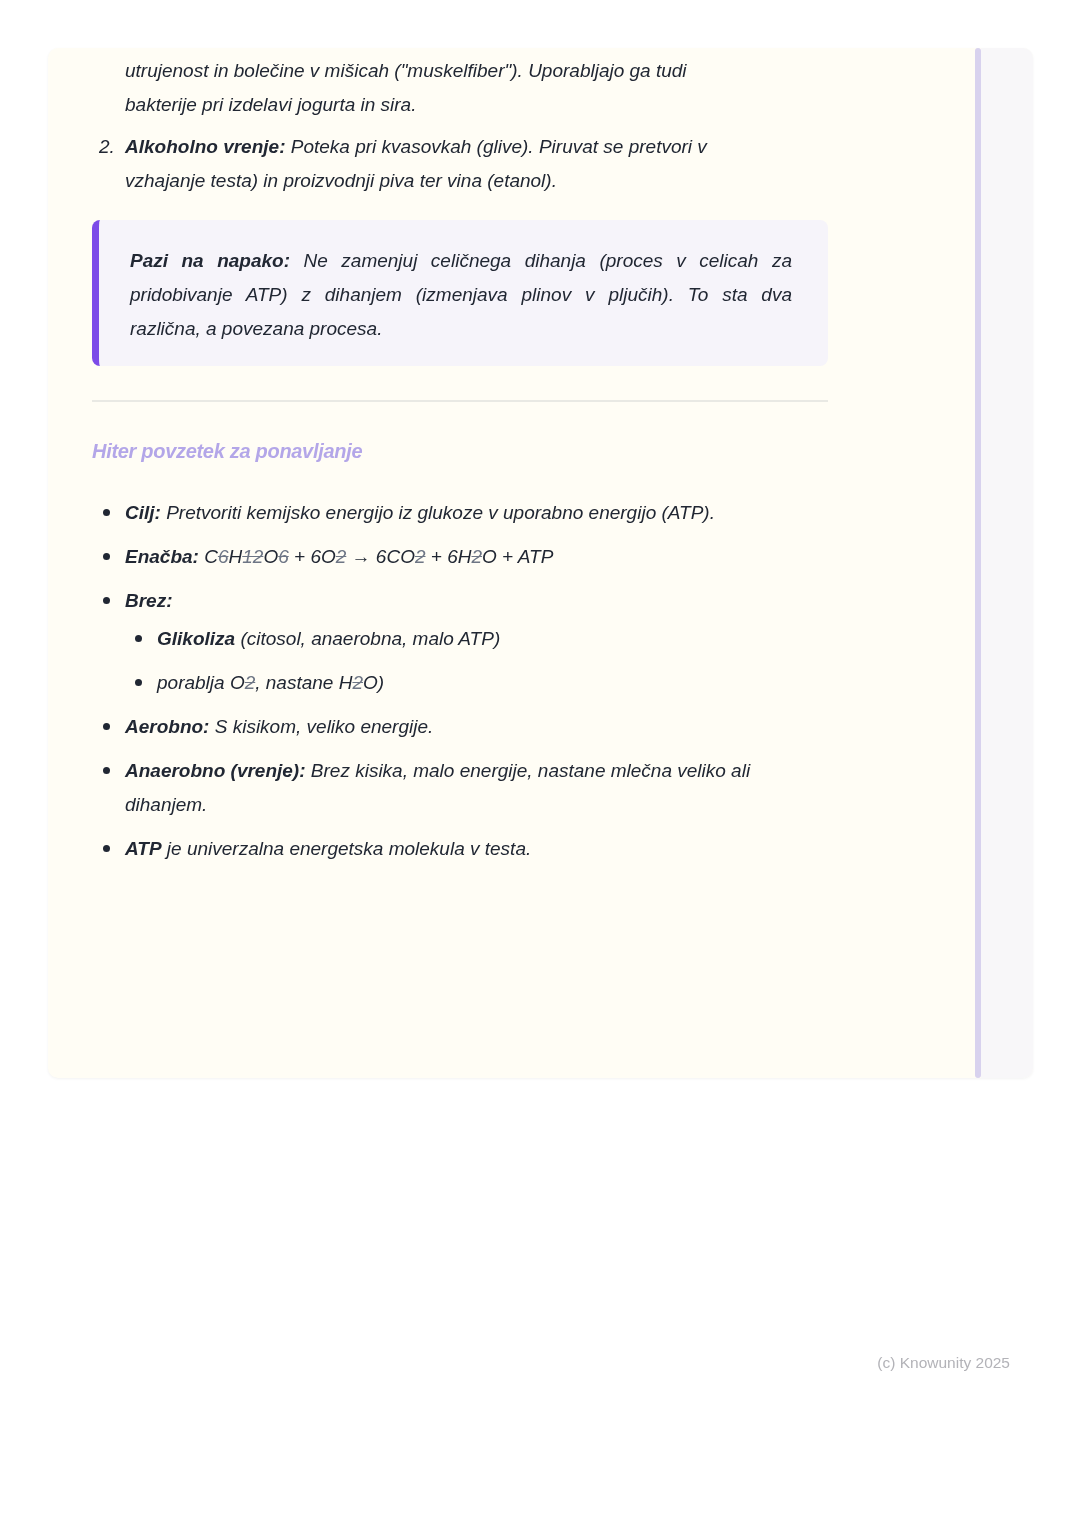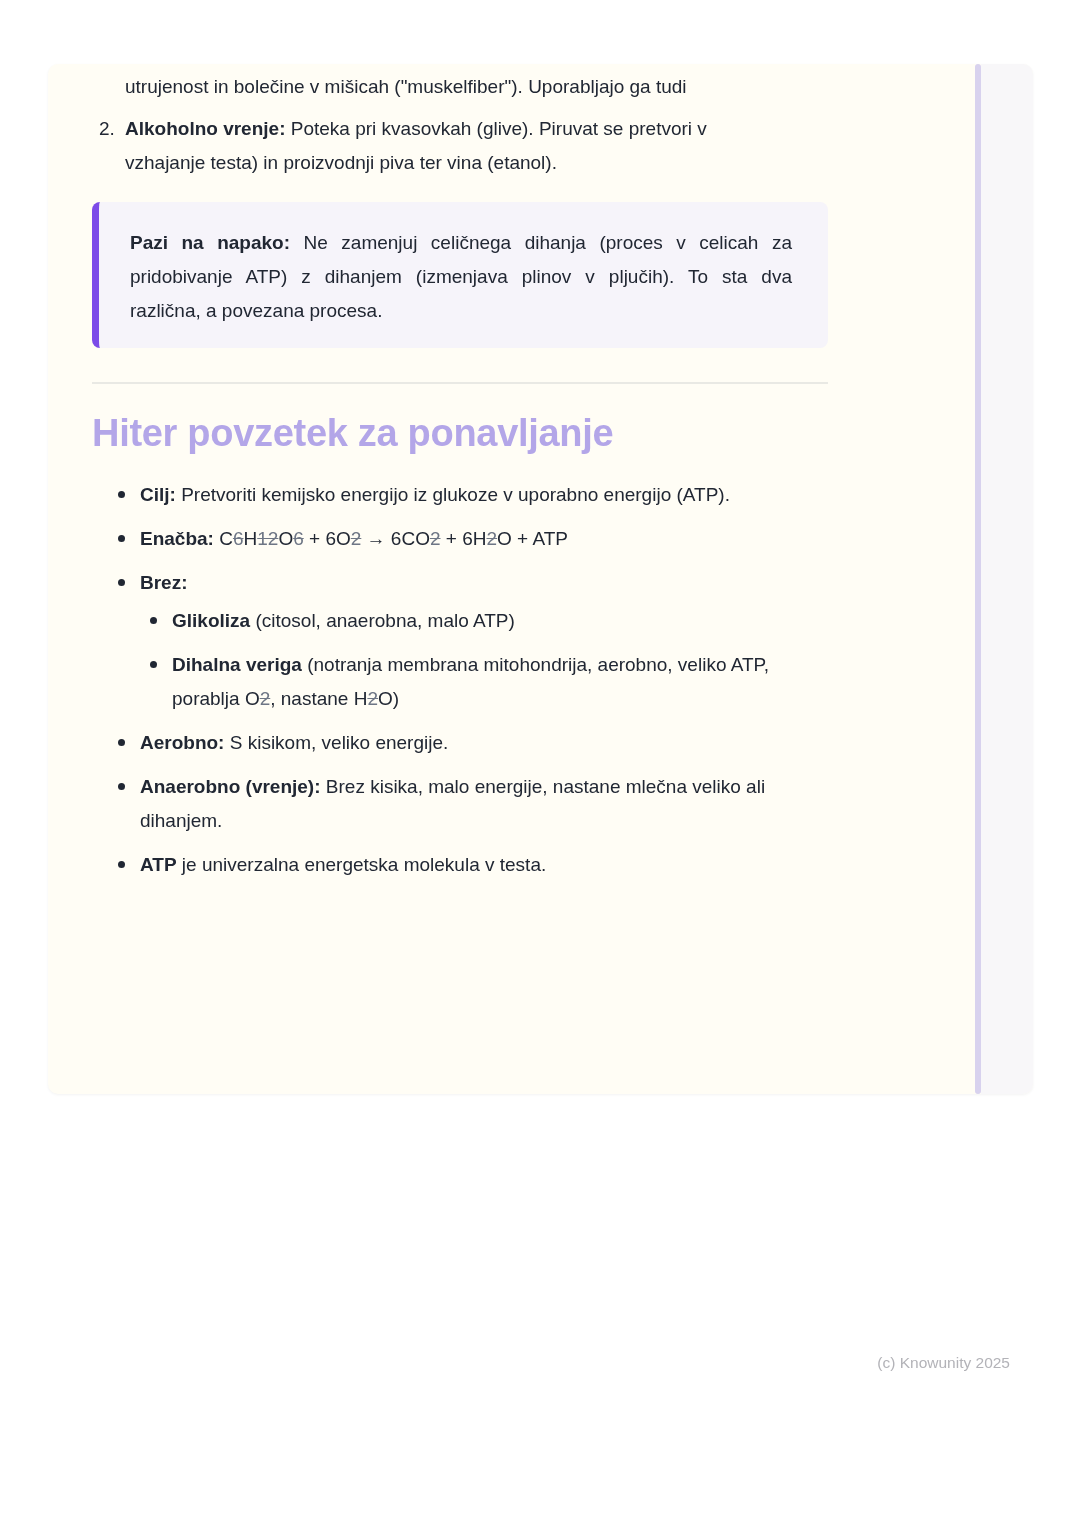--- a/index.html
+++ b/index.html
@@ -13,23 +13,24 @@
     --footer:#B3B3B8;
     --edge-line:#D8D2EE;
     --strip:#F8F7F9;
   }
   html,body{margin:0;padding:0;background:#ffffff;}
   #canvas{
     position:relative;width:1080px;height:1528px;background:#ffffff;overflow:hidden;
     font-family:"Liberation Sans","DejaVu Sans",sans-serif;color:var(--text);
   }
   #card{
-    position:absolute;left:48px;top:64px;width:985px;height:1030px;
+    position:absolute;left:48px;top:48px;width:985px;height:1030px;
     background:var(--card-bg);border-radius:10px;
     box-shadow:0 1px 3px rgba(0,0,0,0.05);
+    font-style:italic;
   }
   .edge-line{
     position:absolute;top:0;right:52px;width:6px;height:100%;
     background:var(--edge-line);border-radius:3px;
   }
   .next-strip{
     position:absolute;top:0;right:0;width:52px;height:100%;
     background:var(--strip);border-radius:0 10px 10px 0;
   }
   #content{
@@ -49,26 +50,26 @@
     margin-top:22px;background:var(--callout-bg);
     border-left:7px solid var(--accent);border-radius:8px;
     padding:24px 36px 20px 31px;box-sizing:border-box;width:736px;
   }
   .callout .line{white-space:normal;text-align:justify;text-align-last:justify;}
   .callout .line:last-child{text-align-last:auto;}
 
   .divider{margin-top:34px;height:2px;width:736px;background:var(--divider);border:0;}
 
   .section-heading{
-    margin-top:28px;font-size:38px;line-height:42px;font-weight:700;
+    margin-top:28px;font-size:20px;line-height:42px;font-weight:700;
     color:var(--heading);letter-spacing:-0.3px;
   }
 
   .ul{margin-top:24px;}
-  .li{position:relative;margin-left:48px;margin-bottom:10px;}
+  .li{position:relative;margin-left:33px;margin-bottom:10px;}
   .li .dot{
     position:absolute;left:-22px;top:13px;width:7px;height:7px;border-radius:50%;
     background:var(--text);
   }
   .sub-ul{margin-top:4px;margin-left:32px;}
   .sub-ul .li{margin-left:0;margin-bottom:10px;padding-left:0;}
   .sub-ul .li .dot{left:-22px;}
   .sub-ul{padding-left:0;}
 
   .footer{
@@ -82,20 +83,21 @@
 <div id="canvas">
 
   <div id="card">
     <div class="edge-line"></div>
     <div class="next-strip"></div>
 
     <div id="content">
 
       <div class="para-cont">
           <div class="line"><span>utrujenost in bolečine v mišicah ("muskelfiber"). Uporabljajo ga tudi</span></div>
+          <div class="line"><span>bakterije pri izdelavi jogurta in sira.</span></div>
         </div>
 
       <div class="oli">
         <span class="marker">2.</span>
         <div>
             <div class="line"><span class="b">Alkoholno vrenje:</span><span> Poteka pri kvasovkah (glive). Piruvat se pretvori v</span></div>
             <div class="line"><span>vzhajanje testa) in proizvodnji piva ter vina (etanol).</span></div>
           </div>
       </div>
 
@@ -136,21 +138,20 @@
           <div class="sub-ul">
             <div class="li">
               <span class="dot"></span>
               <div>
                   <div class="line"><span class="b">Glikoliza</span><span> (citosol, anaerobna, malo ATP)</span></div>
                 </div>
             </div>
             <div class="li">
               <span class="dot"></span>
               <div>
-                  <div class="line"><span class="b">Dihalna veriga</span><span> (notranja membrana mitohondrija, aerobno, veliko ATP,</span></div>
                   <div class="line"><span>porablja O</span><span class="st">2</span><span>, nastane H</span><span class="st">2</span><span>O)</span></div>
                 </div>
             </div>
           </div>
         </div>
 
         <div class="li">
           <span class="dot"></span>
           <div>
               <div class="line"><span class="b">Aerobno:</span><span> S kisikom, veliko energije.</span></div>

